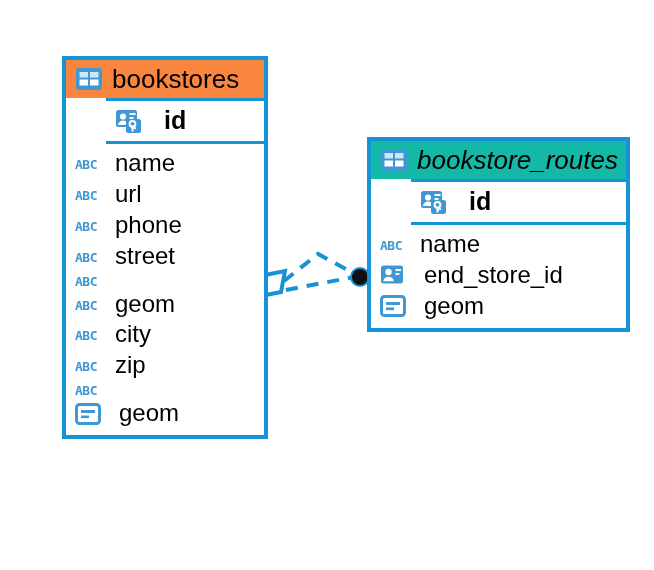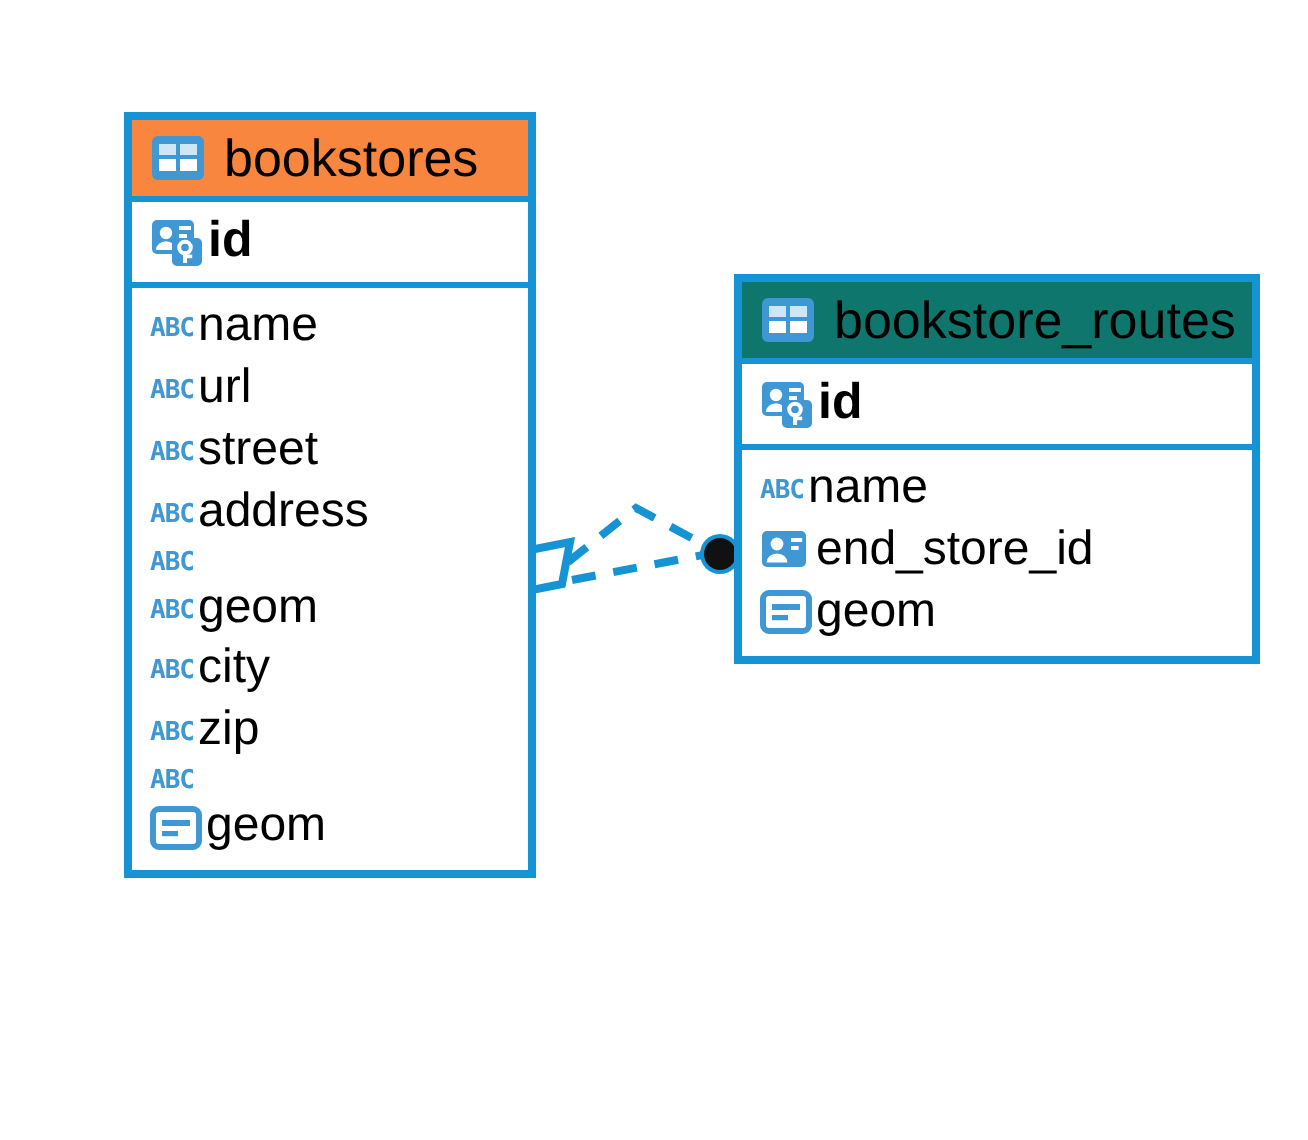--- a/index.html
+++ b/index.html
@@ -24,42 +24,43 @@
     display:flex;
     align-items:center;
     gap:9px;
     padding:5px 10px 5px 9px;
     font-size:26px;
     color:#000000;
     line-height:1.08;
     white-space:nowrap;
   }
   .entity-header.orange{background:#f9863f;}
-  .entity-header.grey{background:#0f766e;}
+  .entity-header.grey{background:#14b8a6;font-style:italic;}
 
   .pk-row{
     box-sizing:border-box;
     display:flex;
     align-items:center;
-    gap:2px;
+    gap:22px;
     padding:6px 10px 7px 9px;
     border-top:3px solid #1593d4;
     border-bottom:3px solid #1593d4;
     font-size:25px;
     font-weight:bold;
     color:#000000;
     line-height:1.08;
     white-space:nowrap;
+    margin-left:40px;
   }
   .attr-list{padding:4px 0 6px 0;}
   .attr-row{
     box-sizing:border-box;
     display:flex;
     align-items:center;
-    gap:2px;
+    gap:18px;
     padding:2px 10px 2px 9px;
     font-size:24px;
     color:#000000;
     line-height:1.12;
     white-space:nowrap;
   }
 
   
   .ico{flex:0 0 auto;display:inline-block;line-height:0;}
   .ico svg{display:block;}
@@ -133,26 +134,26 @@
         <span>name</span>
       </div>
 
       <div class="attr-row">
         <span class="abc-ico">ABC</span>
         <span>url</span>
       </div>
 
       <div class="attr-row">
         <span class="abc-ico">ABC</span>
+        <span>phone</span>
+      </div>
+
+      <div class="attr-row">
+        <span class="abc-ico">ABC</span>
         <span>street</span>
-      </div>
-
-      <div class="attr-row">
-        <span class="abc-ico">ABC</span>
-        <span>address</span>
       </div>
 
       <div class="attr-row">
         <span class="abc-ico">ABC</span>
       </div>
 
       <div class="attr-row">
         <span class="abc-ico">ABC</span>
         <span>geom</span>
       </div>

